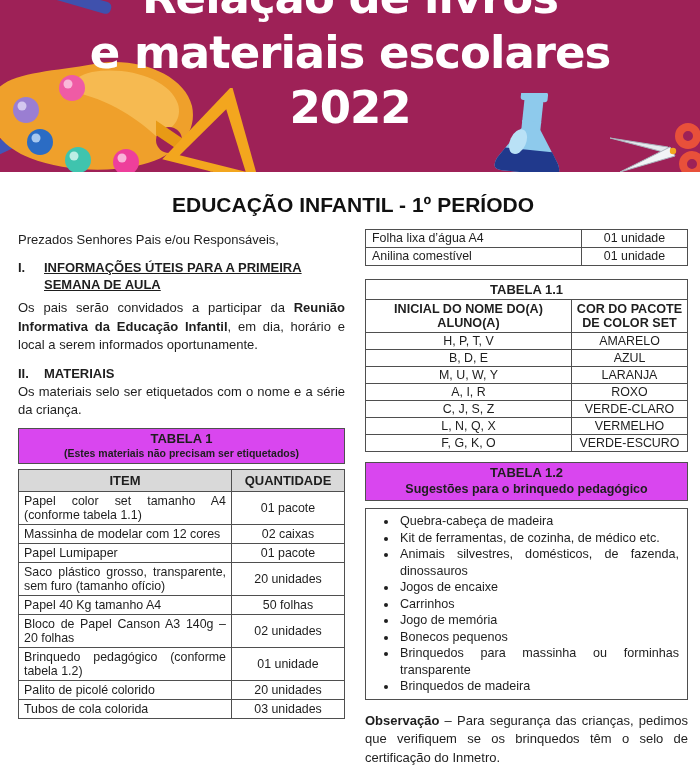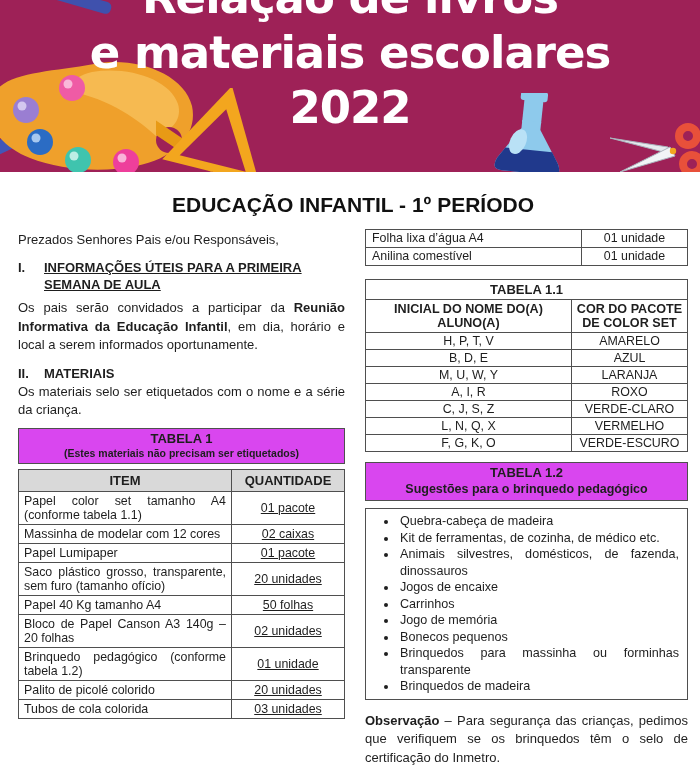--- a/index.html
+++ b/index.html
@@ -70,21 +70,21 @@
   }
   .tbox-title { font-weight:700; font-size:13px; line-height:16px; }
   .tbox-sub   { font-weight:700; font-size:10.5px; line-height:13px; }
   .tbox12 .tbox-sub { font-size:12.5px; line-height:16px; }
 
   
   table.mat { width:100%; border-collapse:collapse; margin-top:5px; font-size:12.4px; }
   .mat th, .mat td { border:1px solid #4f4f4f; }
   .mat th { background:#d9d9d9; font-size:13px; text-align:center; padding:3px 4px; }
   .mat td.item { text-align:justify; line-height:14px; padding:2px 5px; }
-  .mat td.qty  { text-align:center; width:113px; padding:2px 4px;text-decoration:underline; }
+  .mat td.qty  { text-align:center; width:113px; padding:2px 4px; }
 
   
   table.cont { width:100%; border-collapse:collapse; margin-top:12px; font-size:12.4px; }
   .cont td { border:1px solid #4f4f4f; padding:1px 6px; line-height:15px; }
   .cont td.qty { width:106px; text-align:center; }
 
   
   table.t11 { width:100%; border-collapse:collapse; margin-top:13px; font-size:12.4px; text-align:center; }
   .t11 th, .t11 td { border:1px solid #4f4f4f; }
   .t11 .title-row th { font-size:13px; padding:2px; }

